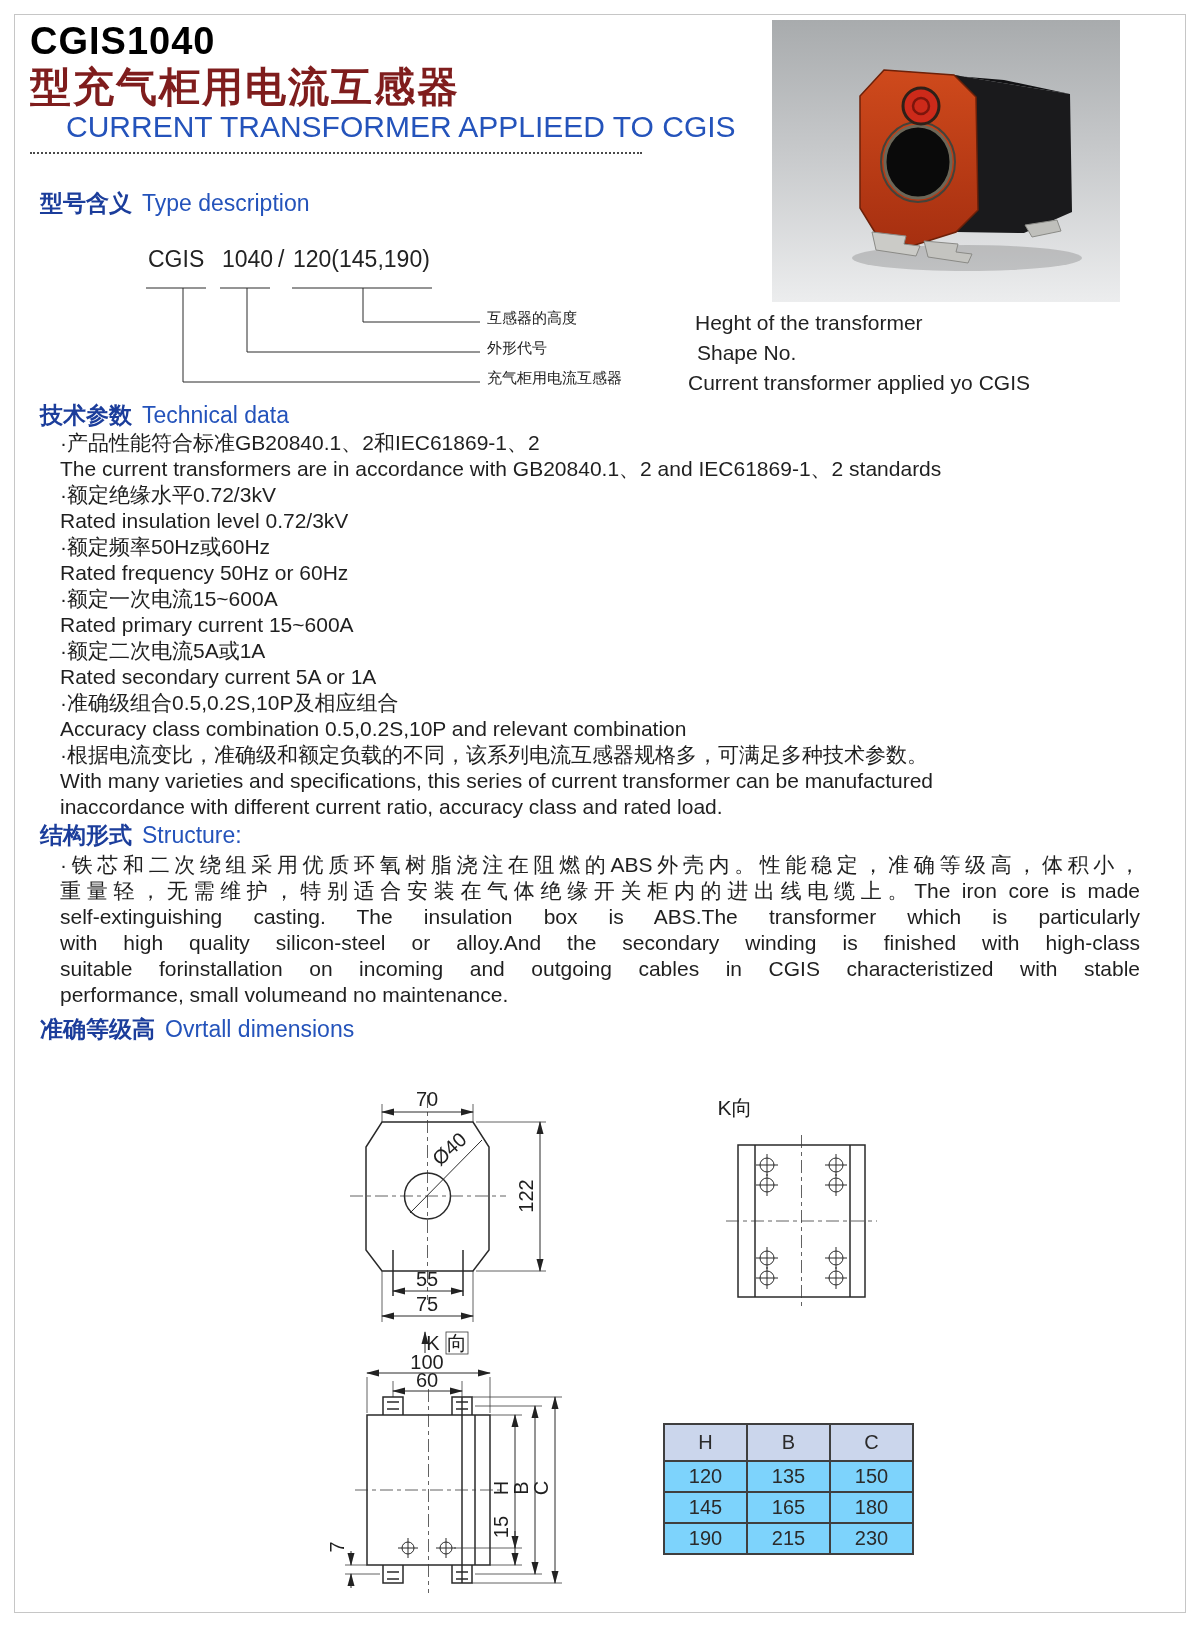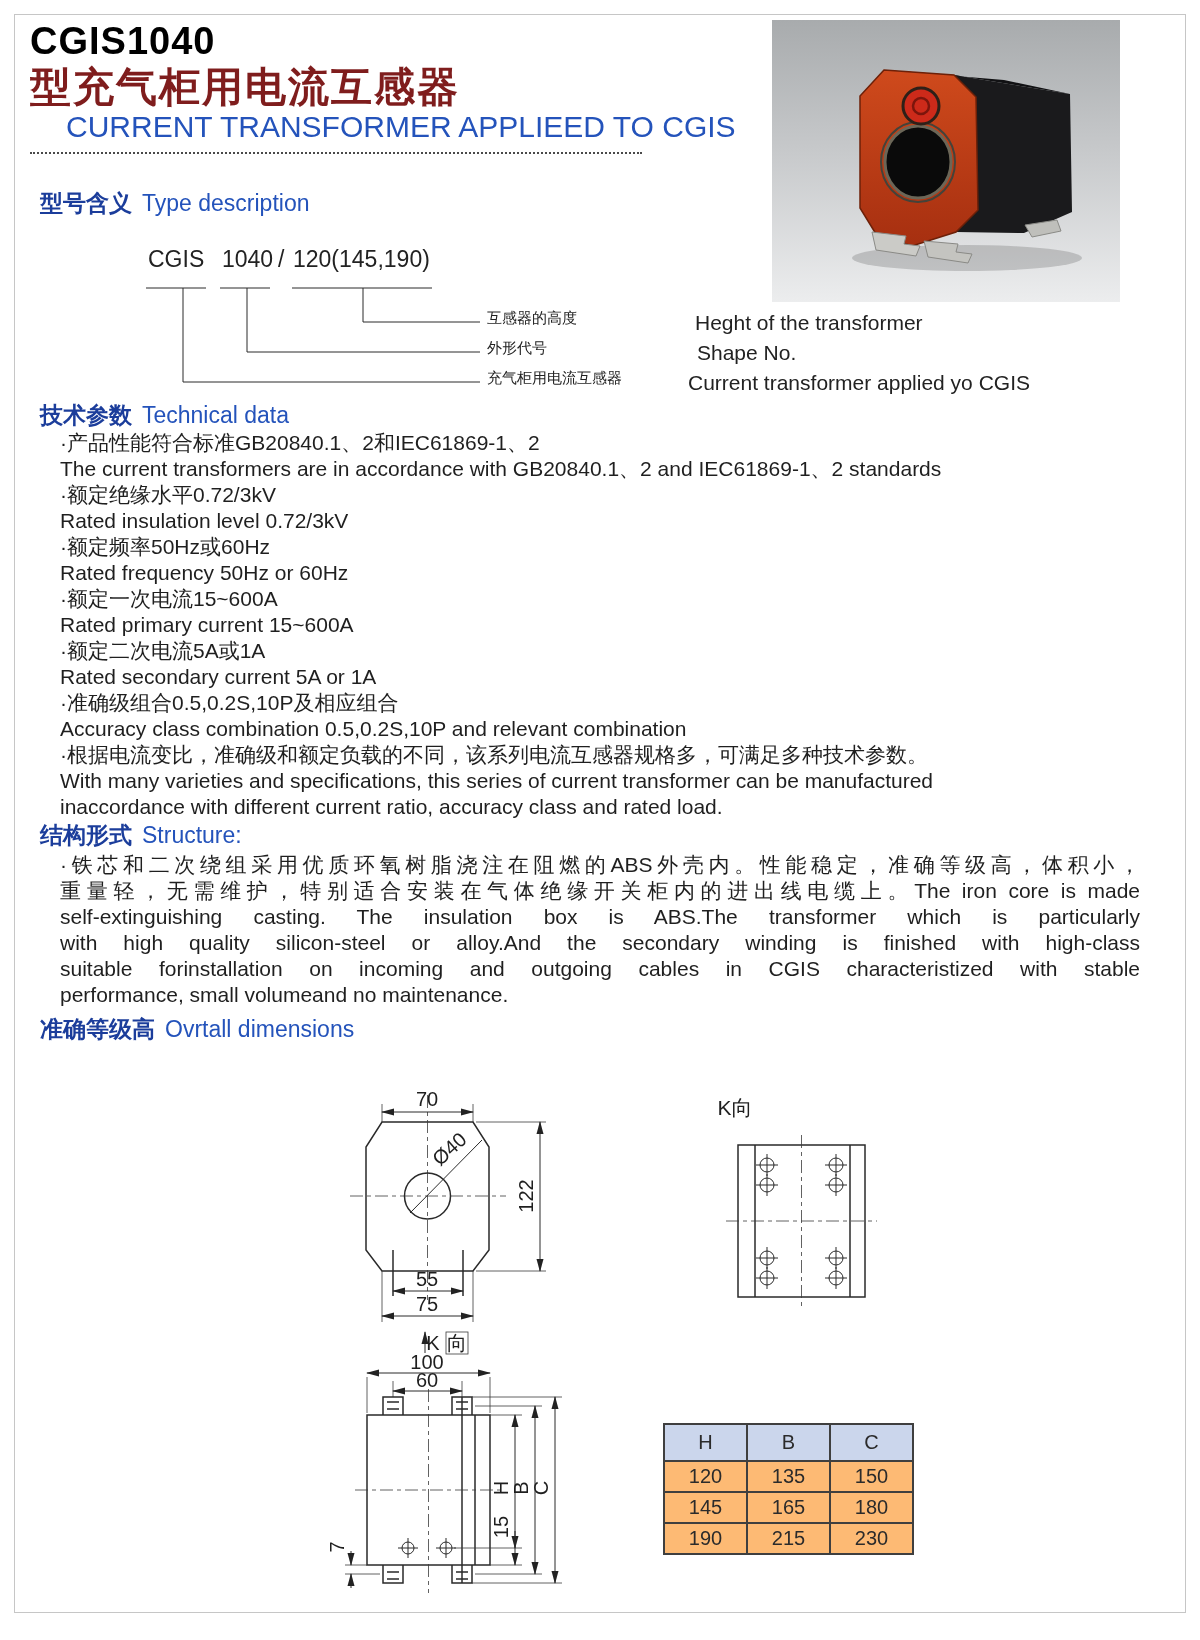--- a/index.html
+++ b/index.html
@@ -22,21 +22,21 @@
   .tlabel-en{font-size:21px;color:#222;white-space:nowrap;}
   
   .techlines{left:60px;top:430px;font-size:21px;line-height:26px;white-space:nowrap;}
   
   .structlines{left:60px;top:852px;width:1080px;font-size:21px;line-height:26px;}
   .structlines .jl{text-align:justify;text-align-last:justify;}
   .structlines .ll{text-align:left;}
   
   .spec{position:absolute;left:663px;top:1423px;border-collapse:collapse;font-size:20px;color:#2b2b2b;table-layout:fixed;}
   .spec th{width:79px;height:33px;background:#cbd6ec;border:2px solid #3f3f3f;font-weight:normal;text-align:center;}
-  .spec td{width:79px;height:27px;background:#fdba74;border:2px solid #3f3f3f;text-align:center;}
+  .spec td{width:79px;height:27px;background:#7dd3fc;border:2px solid #3f3f3f;text-align:center;}
   
   svg text{font-family:"Liberation Sans","DejaVu Sans",sans-serif;font-size:20px;fill:#1f1f1f;text-anchor:middle;}
   .ol{stroke:#2a2a2a;stroke-width:1.5;fill:none;}
   .dl{stroke:#2a2a2a;stroke-width:1;fill:none;}
   .el{stroke:#3a3a3a;stroke-width:0.8;fill:none;}
   .cl{stroke:#3a3a3a;stroke-width:0.8;fill:none;stroke-dasharray:13 4 4 4;}
 </style>
 </head>
 <body>
 

